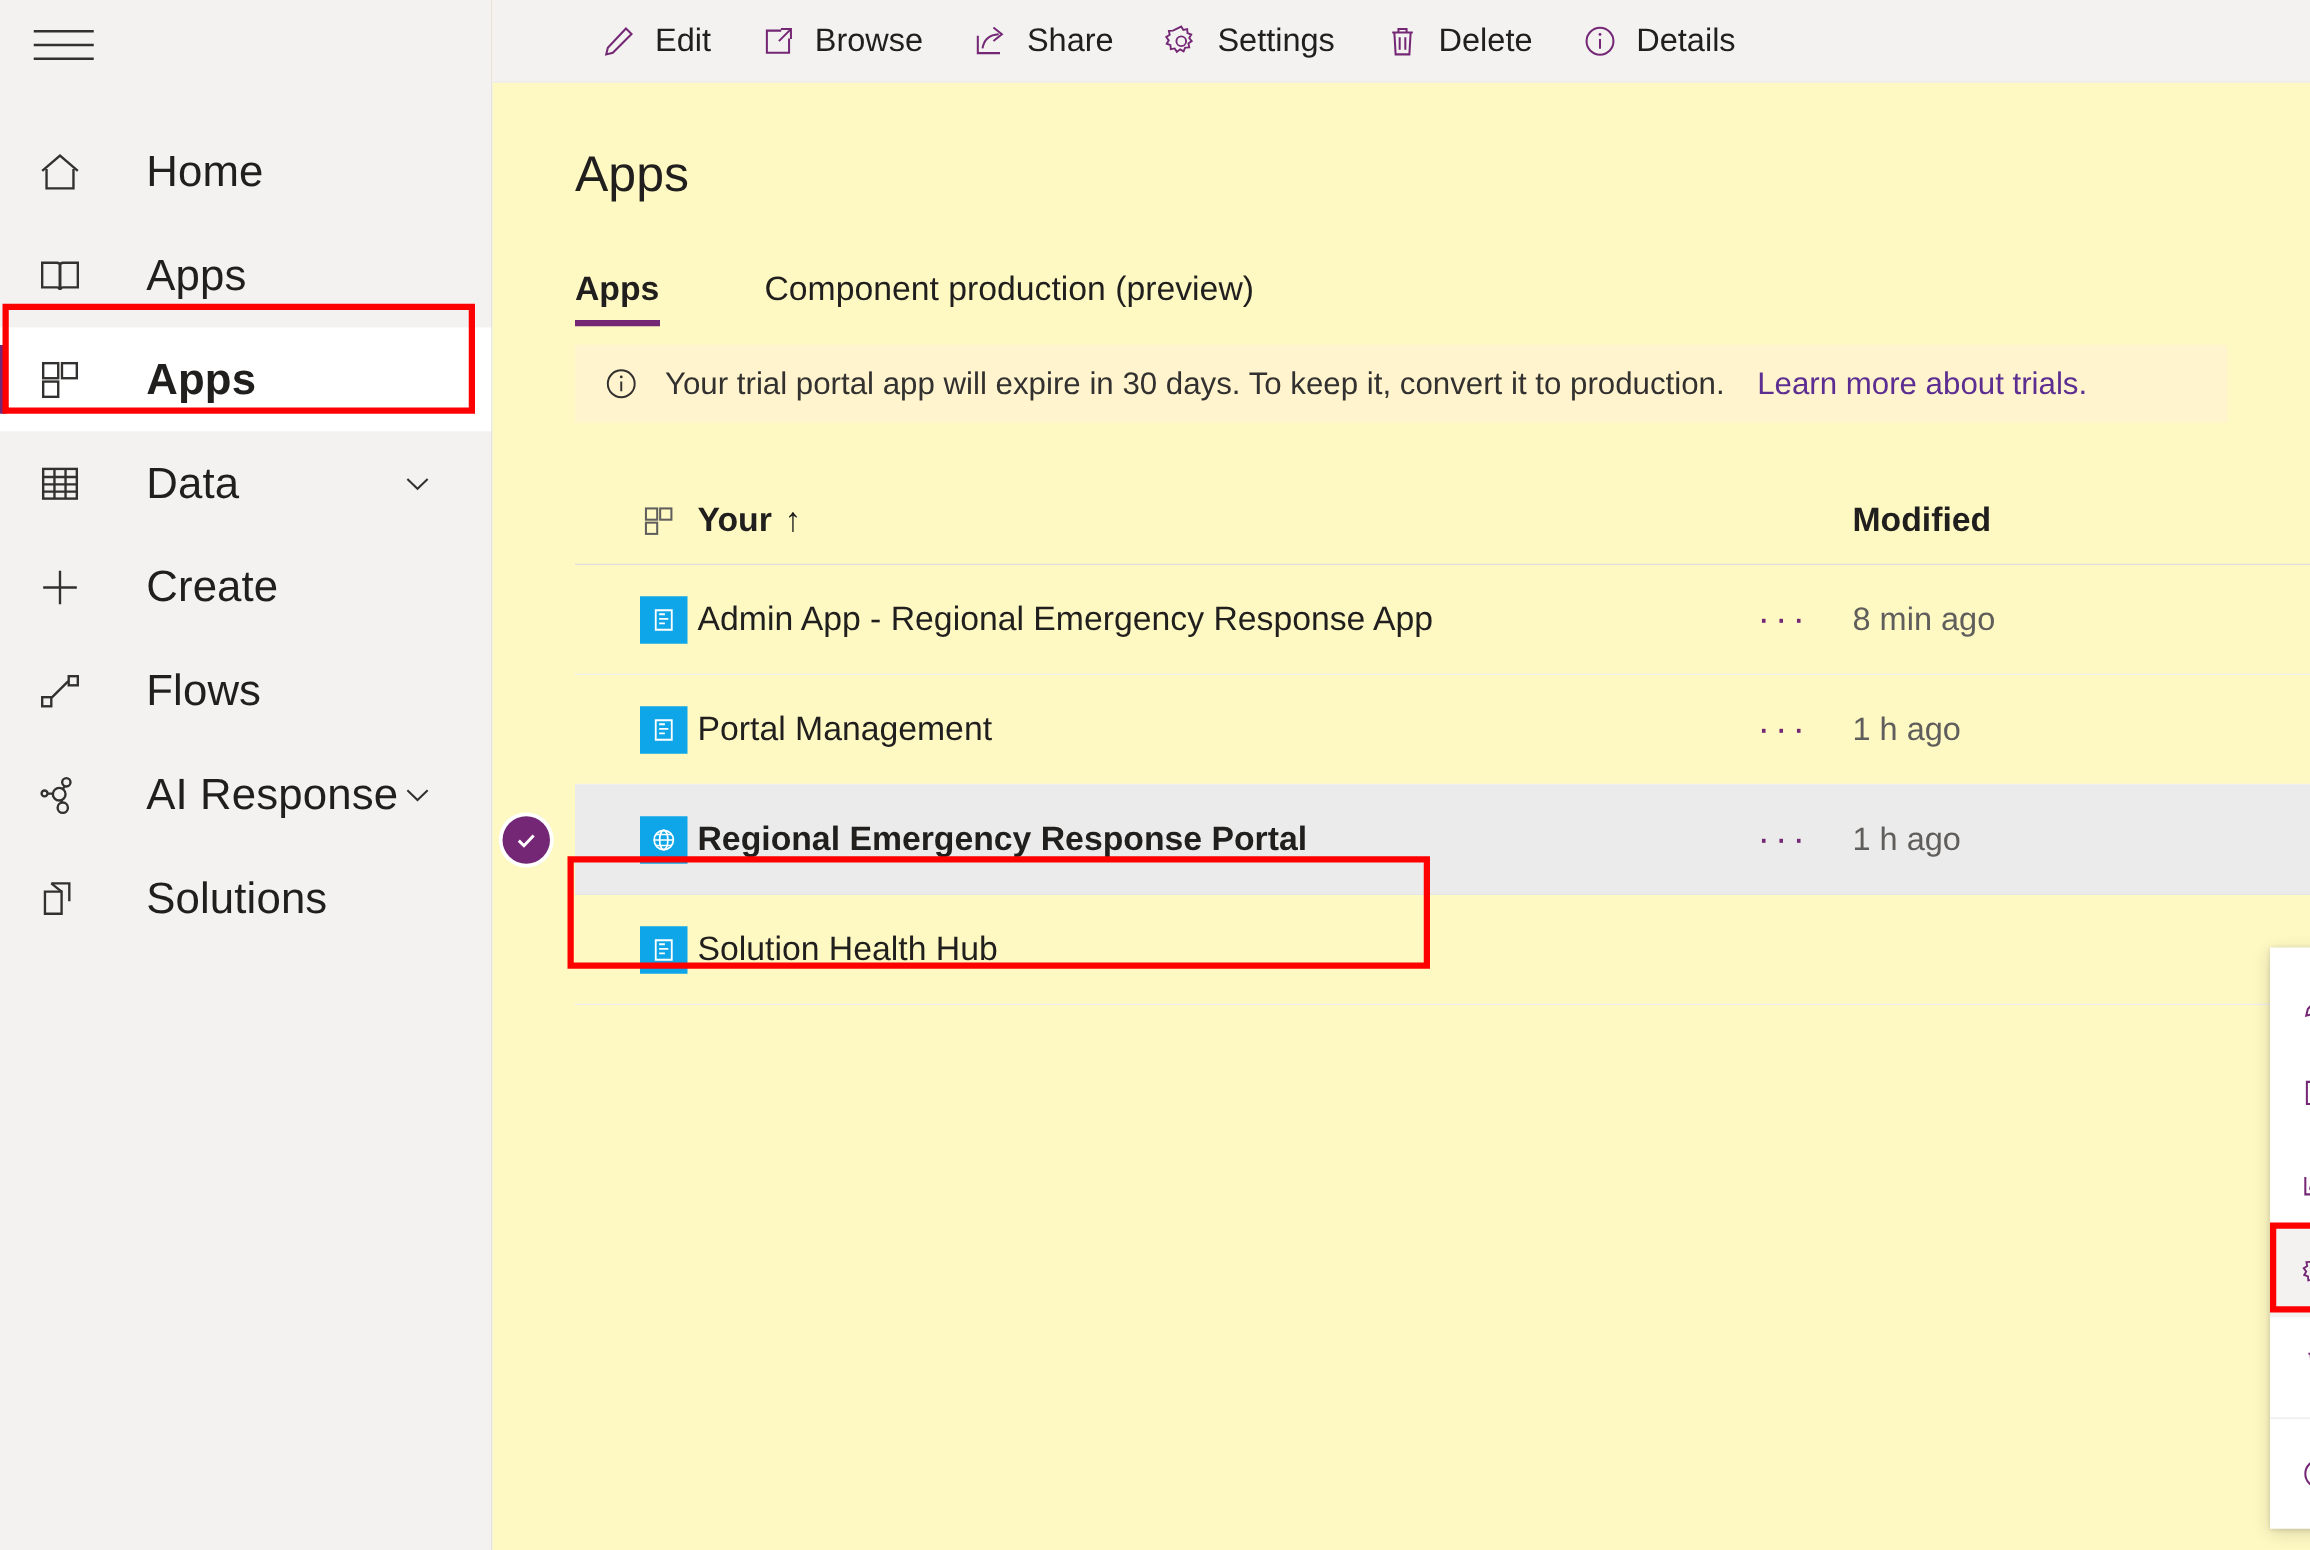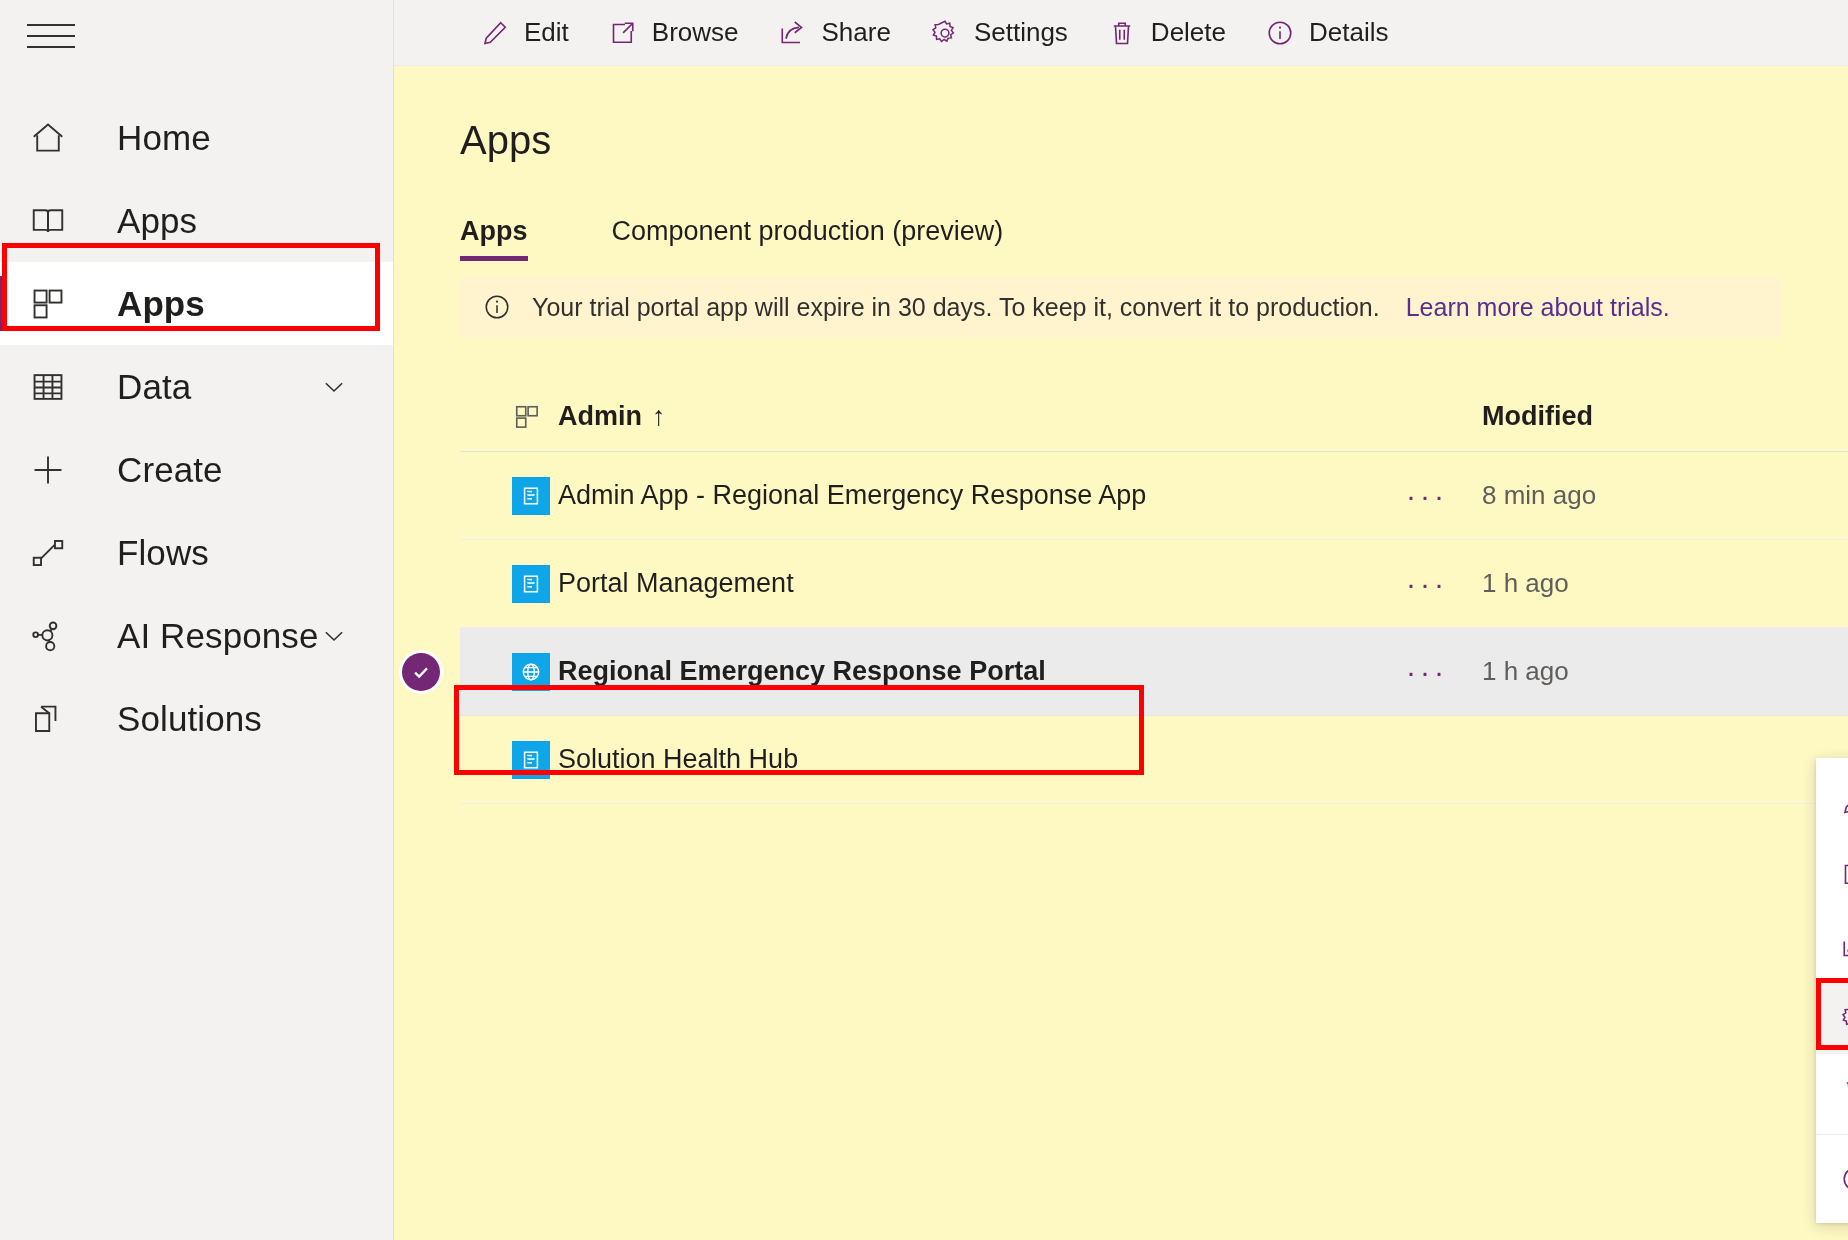--- a/index.html
+++ b/index.html
@@ -429,21 +429,21 @@
           <div class="col-icon">
             <span>
               <svg width="30" height="30" viewBox="0 0 24 24" fill="none" stroke="#605e5c" stroke-width="1.3">
                 <rect x="3.8" y="3.8" width="7.2" height="7.2"></rect>
                 <rect x="12.9" y="3.8" width="7.2" height="7.2"></rect>
                 <rect x="3.8" y="12.9" width="7.2" height="7.2"></rect>
               </svg>
             </span>
           </div>
           <div class="col-name">
-            <span>Admin</span>
+            <span>Your</span>
             <span>↑</span>
           </div>
           <div class="col-ellipsis"></div>
           <div class="col-mod">Modified</div>
         </div>
 
         <div class="trow">
           <div class="col-icon">
             <span class="appicon">
               <svg width="22" height="22" viewBox="0 0 24 24" fill="none" stroke="#ffffff" stroke-width="1.6">

